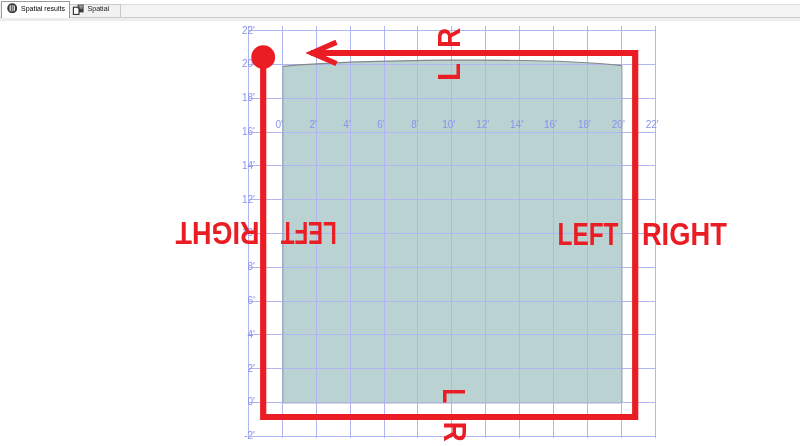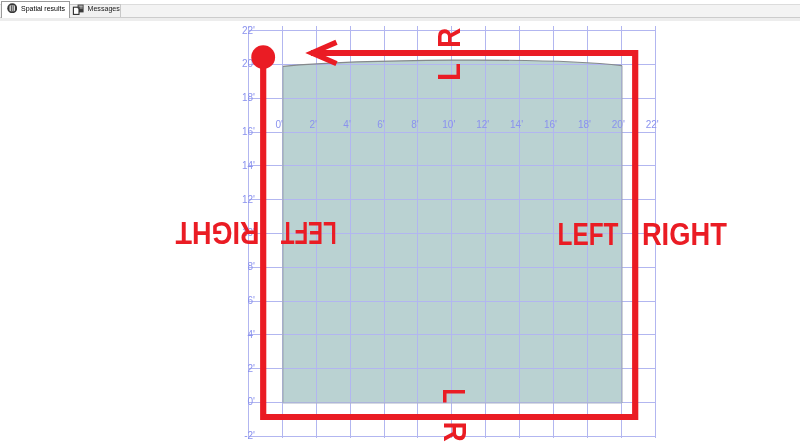--- a/index.html
+++ b/index.html
@@ -18,21 +18,21 @@
 <div class="abs" style="left:69px;top:4px;width:50px;height:12px;background:#f1f1f1;border:1px solid #c8c8c8;border-bottom:none;"></div>
 
 <svg class="abs" style="left:72px;top:3.5px;" width="13" height="11" viewBox="0 0 13 11">
   <rect x="5.6" y="0.6" width="6" height="7.8" fill="#3c3c3c"></rect>
   <rect x="6.5" y="1.6" width="4.2" height="1.1" fill="#d8d8d8"></rect>
   <rect x="6.5" y="3.4" width="4.2" height="1.1" fill="#b8b8b8"></rect>
   <rect x="1.4" y="3.2" width="5.6" height="7.2" fill="#ffffff" stroke="#2e2e2e" stroke-width="1.1"></rect>
   <path d="M 4.6 3.2 L 7 3.2 L 7 5.6 Z" fill="#444444"></path>
 </svg>
 
-<div class="abs" style="left:87.5px;top:5px;width:34px;font-size:7.1px;color:#1a1a1a;">Messages</div>
+<div class="abs" style="left:87.5px;top:5px;width:34px;font-size:7.1px;color:#1a1a1a;">Spatial</div>
 
 <div class="abs" style="left:1px;top:1px;width:67px;height:16px;background:#ffffff;border:1px solid #9a9a9a;border-bottom:none;"></div>
 
 <svg class="abs" style="left:6.6px;top:2.8px;" width="10.5" height="10.5" viewBox="0 0 21 21">
   <circle cx="10.5" cy="10.5" r="10" fill="#383838"></circle>
   <rect x="5" y="4.6" width="11" height="11.8" rx="2.5" fill="#d9d9d9"></rect>
   <rect x="7.8" y="4.8" width="1.8" height="11.4" fill="#3e3e3e"></rect>
   <rect x="11.4" y="4.8" width="1.8" height="11.4" fill="#3e3e3e"></rect>
 </svg>
 

